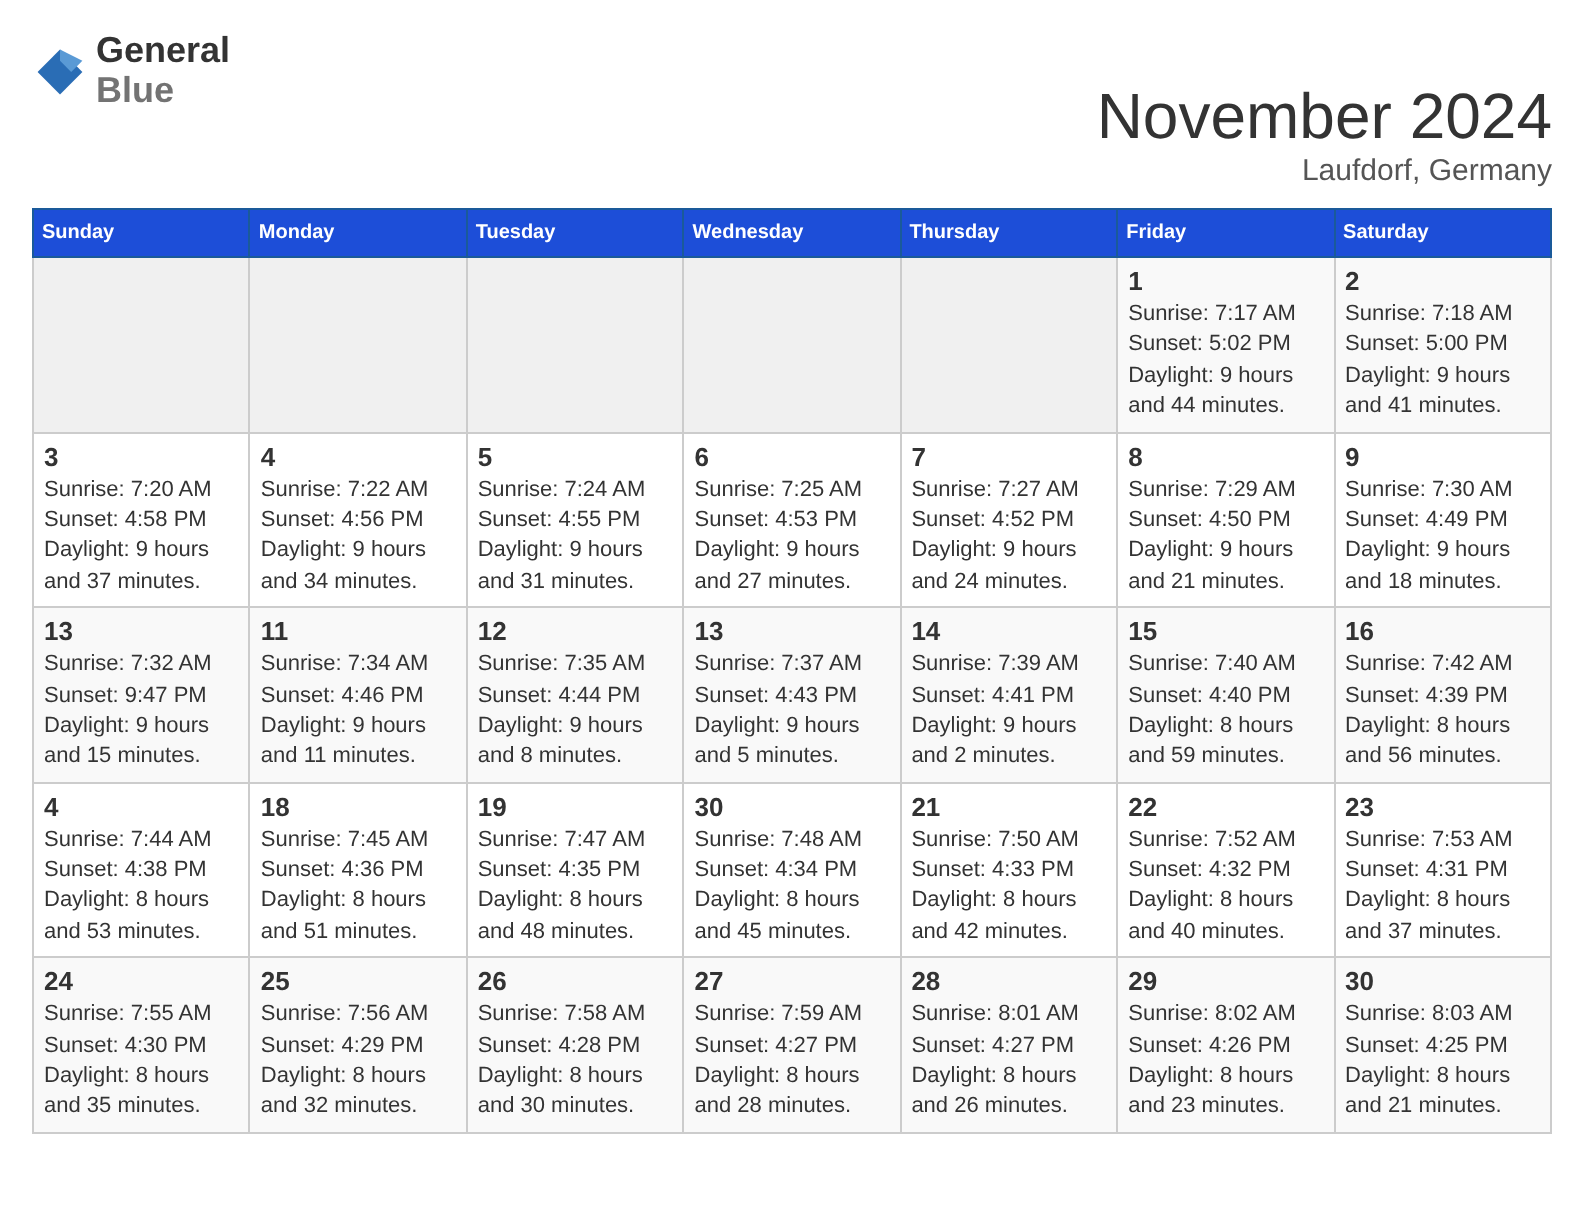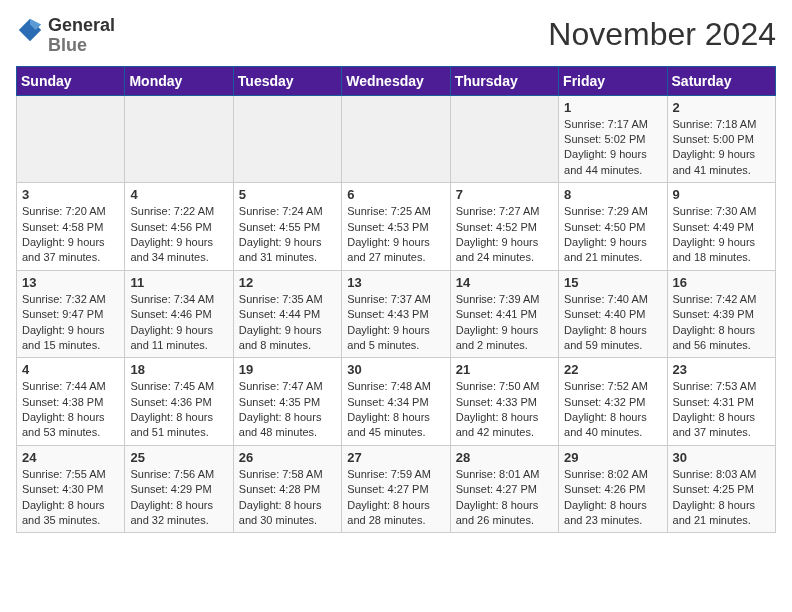--- a/index.html
+++ b/index.html
@@ -11,54 +11,56 @@
       padding: 16px;
     }
     .header-area {
       display: flex;
       justify-content: space-between;
       align-items: flex-start;
       margin-bottom: 10px;
     }
     .logo {
       display: flex;
+      align-items: center;
       gap: 4px;
     }
     .logo-text {
       font-size: 18px;
       font-weight: bold;
       line-height: 1.1;
     }
     .logo-text span.general { color: #333; }
     .logo-text span.blue { color: #737373; }
     .logo-icon {
       width: 28px;
       height: 28px;
     }
     .title-area {
       text-align: right;
     }
     .month-title {
       font-size: 32px;
       font-weight: normal;
       color: #333;
+      margin-top: 24px;
     }
     .location {
       font-size: 15px;
       color: #555;
     }
     table {
       width: 100%;
       border-collapse: collapse;
       table-layout: fixed;
     }
     thead tr th {
-      background-color: #4c1d95;
+      background-color: #1d4ed8;
       color: #fff;
-      font-size: 14px;
+      font-size: 10px;
       font-weight: bold;
       padding: 6px 4px;
       text-align: left;
       border: 1px solid #1a5a9a;
     }
     tbody tr td {
       vertical-align: top;
       border: 1px solid #ccc;
       padding: 4px 5px;
       font-size: 11px;
@@ -94,20 +96,21 @@
       <polygon points="20,4 36,20 20,36 4,20" fill="#2a6db5"></polygon>
       <polygon points="20,4 36,12 28,20 20,12" fill="#5a9ad5"></polygon>
     </svg>
     <div class="logo-text">
       <span class="general">General</span><br>
       <span class="blue">Blue</span>
     </div>
   </div>
   <div class="title-area">
     <div class="month-title">November 2024</div>
+    <div class="location">Laufdorf, Germany</div>
   </div>
 </div>
 
 <table>
   <thead>
     <tr>
     <th>Sunday</th>
         <th>Monday</th>
         <th>Tuesday</th>
         <th>Wednesday</th>

